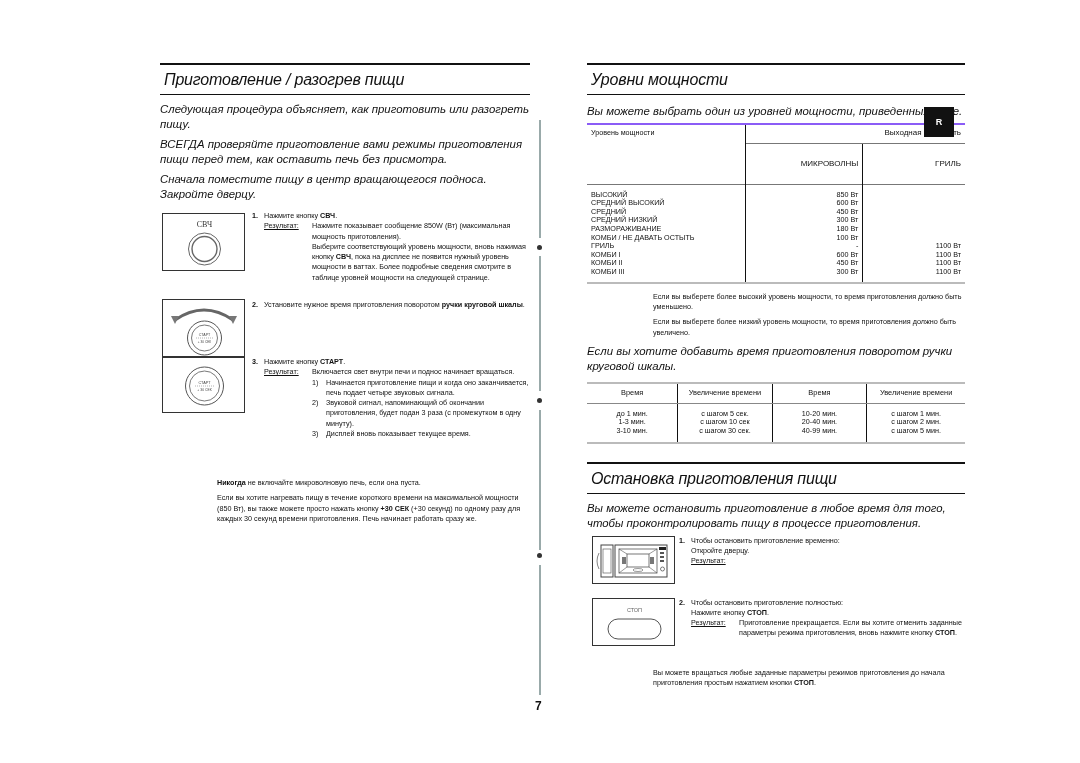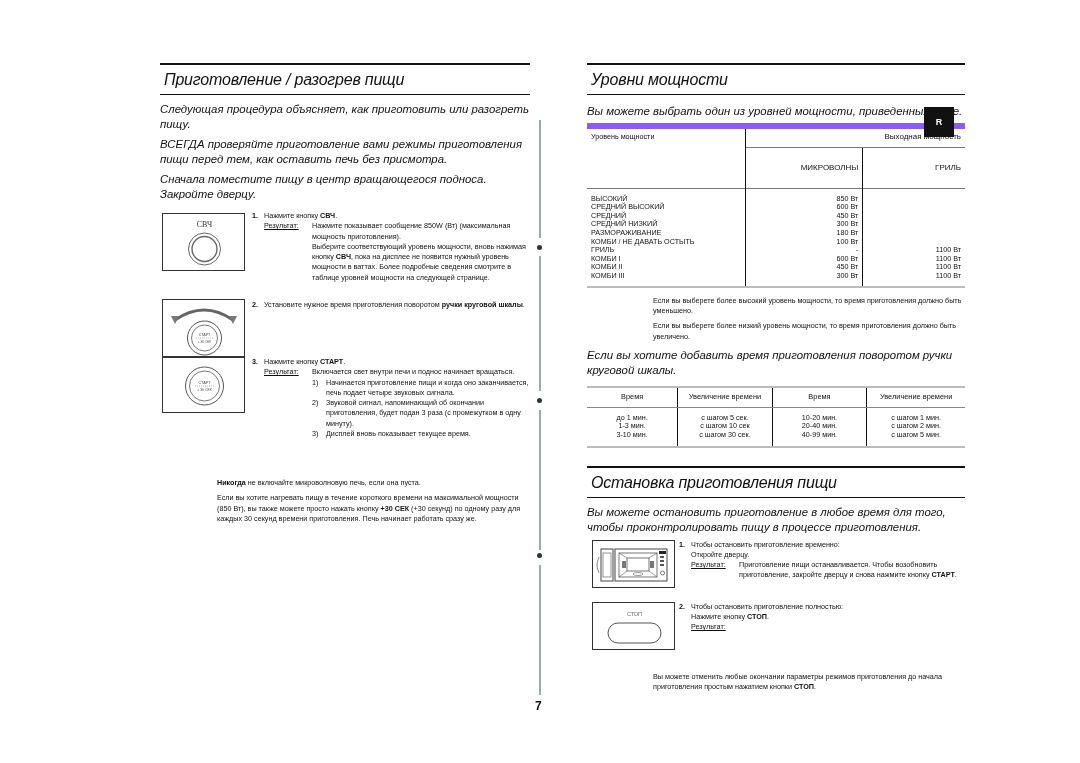--- a/index.html
+++ b/index.html
@@ -31,21 +31,21 @@
   .sub-list { margin-left: 48px; }
   .sub-item { display: flex; }
   .sub-item .n { width: 14px; flex: none; text-align: left; }
   b { font-weight: bold; }
 
   .illus { position: absolute; left: 2px; width: 83px; border: 1px solid #333; background: #fff; }
   .note { font-size: 7.2px; line-height: 10.3px; margin-left: 57px; }
   .note p { margin-bottom: 5px; }
 
   table { border-collapse: collapse; width: 100%; font-size: 7.2px; }
-  .power-table { margin-top: 4px; border-top: 6px solid #8b5cf6; border-bottom: 2px solid #bbb; }
+  .power-table { margin-top: 4px; border-top: 2px solid #8b5cf6; border-bottom: 2px solid #bbb; }
   .power-table td { padding: 0 4px; line-height: 8.6px; vertical-align: top; }
   .power-table .hdr td { padding: 4px 4px 5px; }
   .power-table .sub td { border-top: 1px solid #777; padding: 16px 4px; font-size: 8px; }
   .power-table .vsep { border-left: 1px solid #111; }
   .center { text-align: right; }
 
   .time-table { margin-top: 8px; border-top: 2px solid #bbb; border-bottom: 2px solid #bbb; }
   .time-table th { font-weight: normal; padding: 4px 2px 6px; border-bottom: 1px solid #888; text-align: center; font-size: 7.4px; }
   .time-table td { text-align: center; line-height: 8.6px; padding: 0 2px; }
   .time-table .first td { padding-top: 6px; }
@@ -291,40 +291,40 @@
         <rect x="67" y="23" width="4" height="2" fill="#555"></rect>
         <circle cx="69.5" cy="32" r="2" fill="none" stroke="#444" stroke-width="0.7"></circle>
       </svg>
     </div>
     <span class="step-num">1.</span>
     <div class="step-body">
       <div>Чтобы остановить приготовление временно:</div>
       <div>Откройте дверцу.</div>
       <div class="res-row">
         <span class="lbl res-label">Результат:</span>
-        <span class="txt"><span>Приготовление пищи останавливается. Чтобы возобновить приготовление, закройте дверцу и снова нажмите кнопку </span><b>СТАРТ</b><span>.</span></span>
       </div>
     </div>
   </div>
 
   <div class="step" style="margin-top:4px; height:60px;">
     <div class="illus" style="left:5px; top:0; height:48px;">
       <svg width="83" height="48" viewBox="0 0 83 48">
         <text x="41.5" y="13" text-anchor="middle" font-size="5.5" fill="#666">СТОП</text>
         <rect x="15" y="20" width="53" height="20" rx="10" fill="none" stroke="#555" stroke-width="1"></rect>
       </svg>
     </div>
     <span class="step-num">2.</span>
     <div class="step-body">
       <div>Чтобы остановить приготовление полностью:</div>
       <div><span>Нажмите кнопку </span><b>СТОП</b><span>.</span></div>
       <div class="res-row">
         <span class="lbl res-label">Результат:</span>
+        <span class="txt"><span>Приготовление прекращается. Если вы хотите отменить заданные параметры режима приготовления, вновь нажмите кнопку </span><b>СТОП</b><span>.</span></span>
       </div>
     </div>
   </div>
 
   <div class="note" style="margin-top:10px; margin-left:66px;">
-    <p><span>Вы можете отменить любые окончании параметры режимов приготовления до начала приготовления простым нажатием кнопки </span><b>СТОП</b><span>.</span></p>
+    <p><span>Вы можете вращаться любые заданные параметры режимов приготовления до начала приготовления простым нажатием кнопки </span><b>СТОП</b><span>.</span></p>
   </div>
 </div>
 
 <div class="side-tab">R</div>
 
 </body></html>

